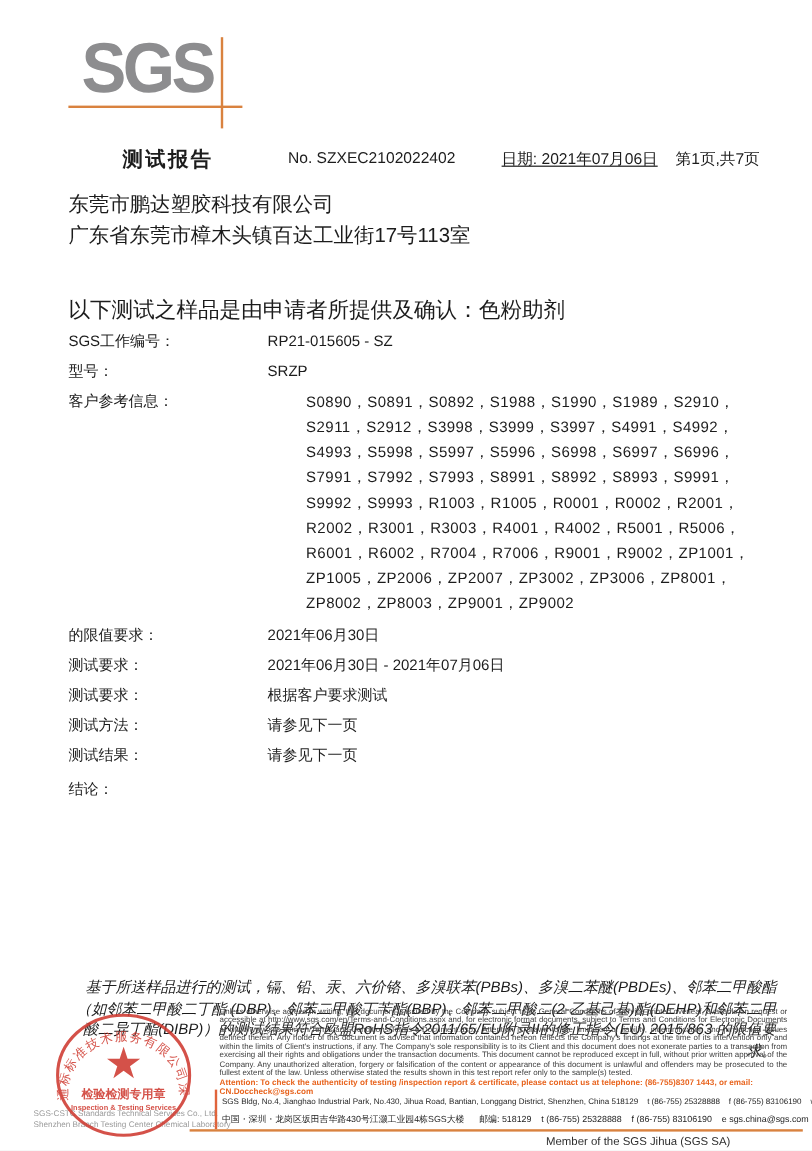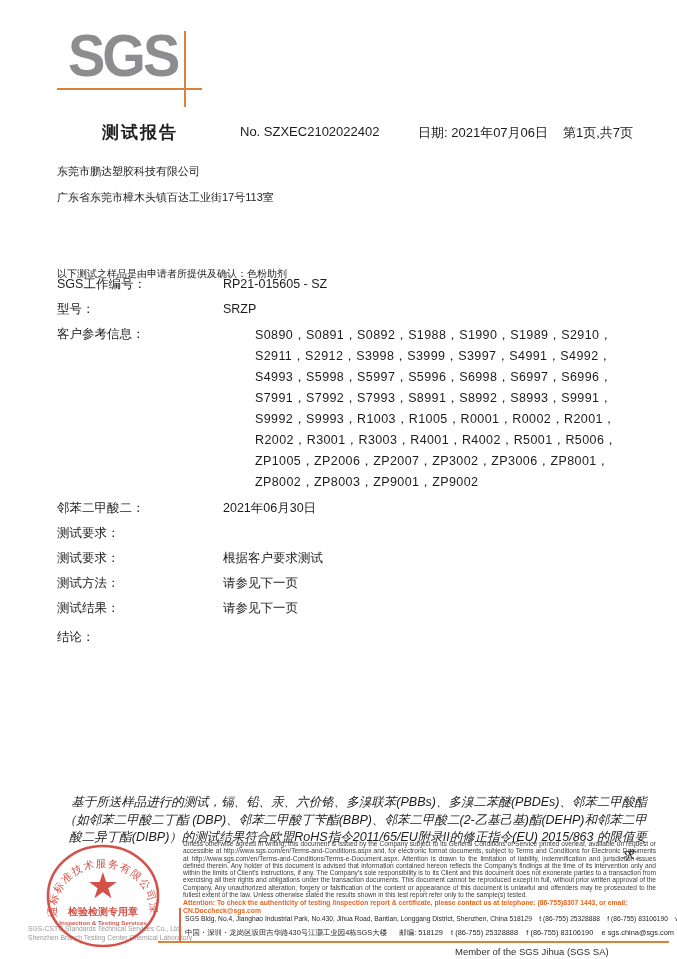--- a/index.html
+++ b/index.html
@@ -14,26 +14,26 @@
     position:absolute;left:11px;top:0px;font-size:56px;line-height:62px;
     font-weight:700;color:#8d8d8f;letter-spacing:-3px;transform:scaleY(1.05);
     transform-origin:top left;
   }
   .logo-hline{position:absolute;left:0;top:64px;width:145px;height:2px;background:#d9823f;}
   .logo-vline{position:absolute;left:127px;top:7px;width:2px;height:76px;background:#d9823f;}
   
   .header-row{position:absolute;left:57px;top:121px;right:20px;height:22px;font-size:13px;}
   .hdr-title{position:absolute;left:0;top:0;font-size:17px;font-weight:700;letter-spacing:2px;margin-left:45px;}
   .hdr-no{position:absolute;left:183px;top:3px;}
-  .hdr-date{position:absolute;left:361px;top:3px;}
+  .hdr-date{position:absolute;left:361px;top:3px;text-decoration:underline;}
   .hdr-pages{position:absolute;left:506px;top:3px;}
   
-  .client-block{position:absolute;left:57px;top:158px;font-size:11px;line-height:26px;font-weight:500;}
+  .client-block{position:absolute;left:57px;top:158px;font-size:17px;line-height:26px;font-weight:500;}
   
-  .intro{position:absolute;left:57px;top:267px;font-size:10px;}
+  .intro{position:absolute;left:57px;top:246px;font-size:18px;}
   .fields{position:absolute;left:57px;top:275px;width:590px;font-size:12.5px;}
   .frow{display:flex;margin-bottom:6px;}
   .flabel{width:166px;flex:0 0 166px;line-height:19px;}
   .fvalue{flex:1;line-height:19px;}
   .ref-line{line-height:21px;letter-spacing:.4px;margin-left:32px;}
   .frow.gap-top{margin-top:10px;flex-direction:column;}
   .conclusion .fvalue{line-height:17.5px;text-align:right;font-style:italic;}
   
   .fineprint{
     position:absolute;left:183px;top:840px;width:473px;
@@ -95,32 +95,34 @@
 
     <div class="frow">
       <div class="flabel">客户参考信息：</div>
       <div class="fvalue">
         <div class="ref-line">S0890，S0891，S0892，S1988，S1990，S1989，S2910，</div>
         <div class="ref-line">S2911，S2912，S3998，S3999，S3997，S4991，S4992，</div>
         <div class="ref-line">S4993，S5998，S5997，S5996，S6998，S6997，S6996，</div>
         <div class="ref-line">S7991，S7992，S7993，S8991，S8992，S8993，S9991，</div>
         <div class="ref-line">S9992，S9993，R1003，R1005，R0001，R0002，R2001，</div>
         <div class="ref-line">R2002，R3001，R3003，R4001，R4002，R5001，R5006，</div>
+        <div class="ref-line">R6001，R6002，R7004，R7006，R9001，R9002，ZP1001，</div>
         <div class="ref-line">ZP1005，ZP2006，ZP2007，ZP3002，ZP3006，ZP8001，</div>
         <div class="ref-line">ZP8002，ZP8003，ZP9001，ZP9002</div>
       </div>
     </div>
 
     <div class="frow">
-      <div class="flabel">邻苯二甲酸二：</div>
+      <div class="flabel">的限值要求：</div>
       <div class="fvalue">2021年06月30日</div>
     </div>
 
     <div class="frow">
       <div class="flabel">测试要求：</div>
+      <div class="fvalue">2021年06月30日 - 2021年07月06日</div>
     </div>
 
     <div class="frow">
       <div class="flabel">测试要求：</div>
       <div class="fvalue">根据客户要求测试</div>
     </div>
 
     <div class="frow">
       <div class="flabel">测试方法：</div>
       <div class="fvalue">请参见下一页</div>

